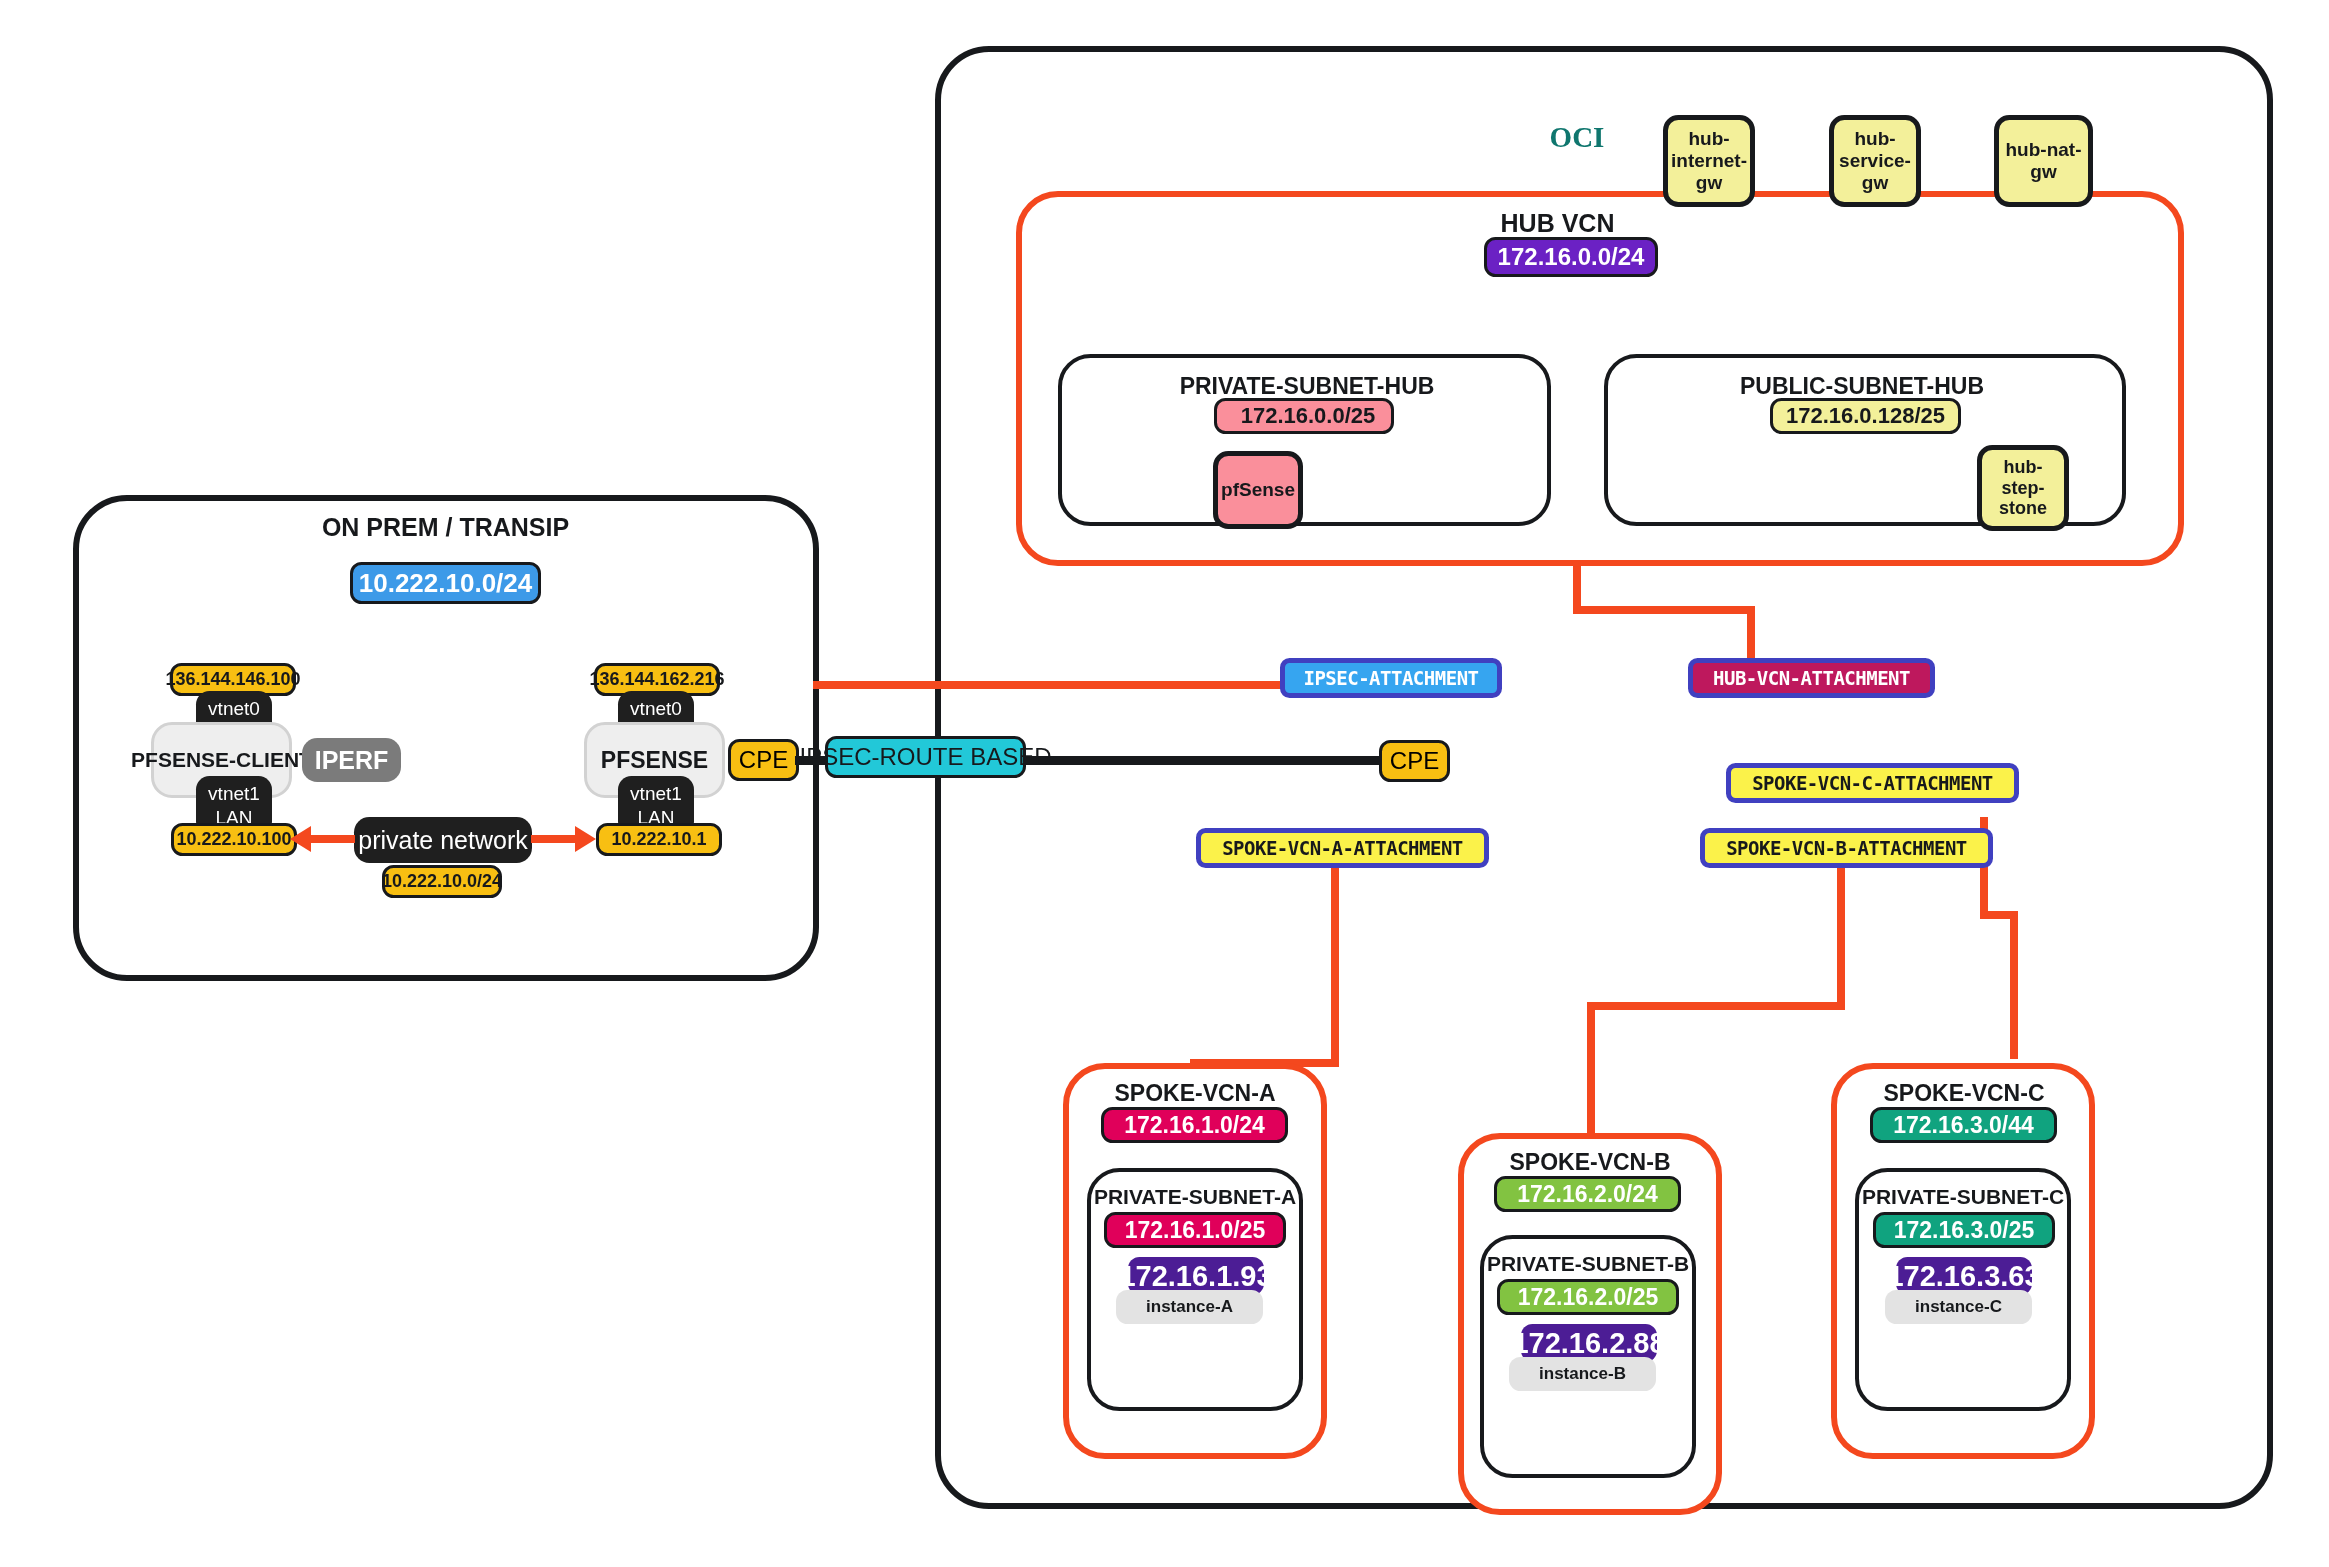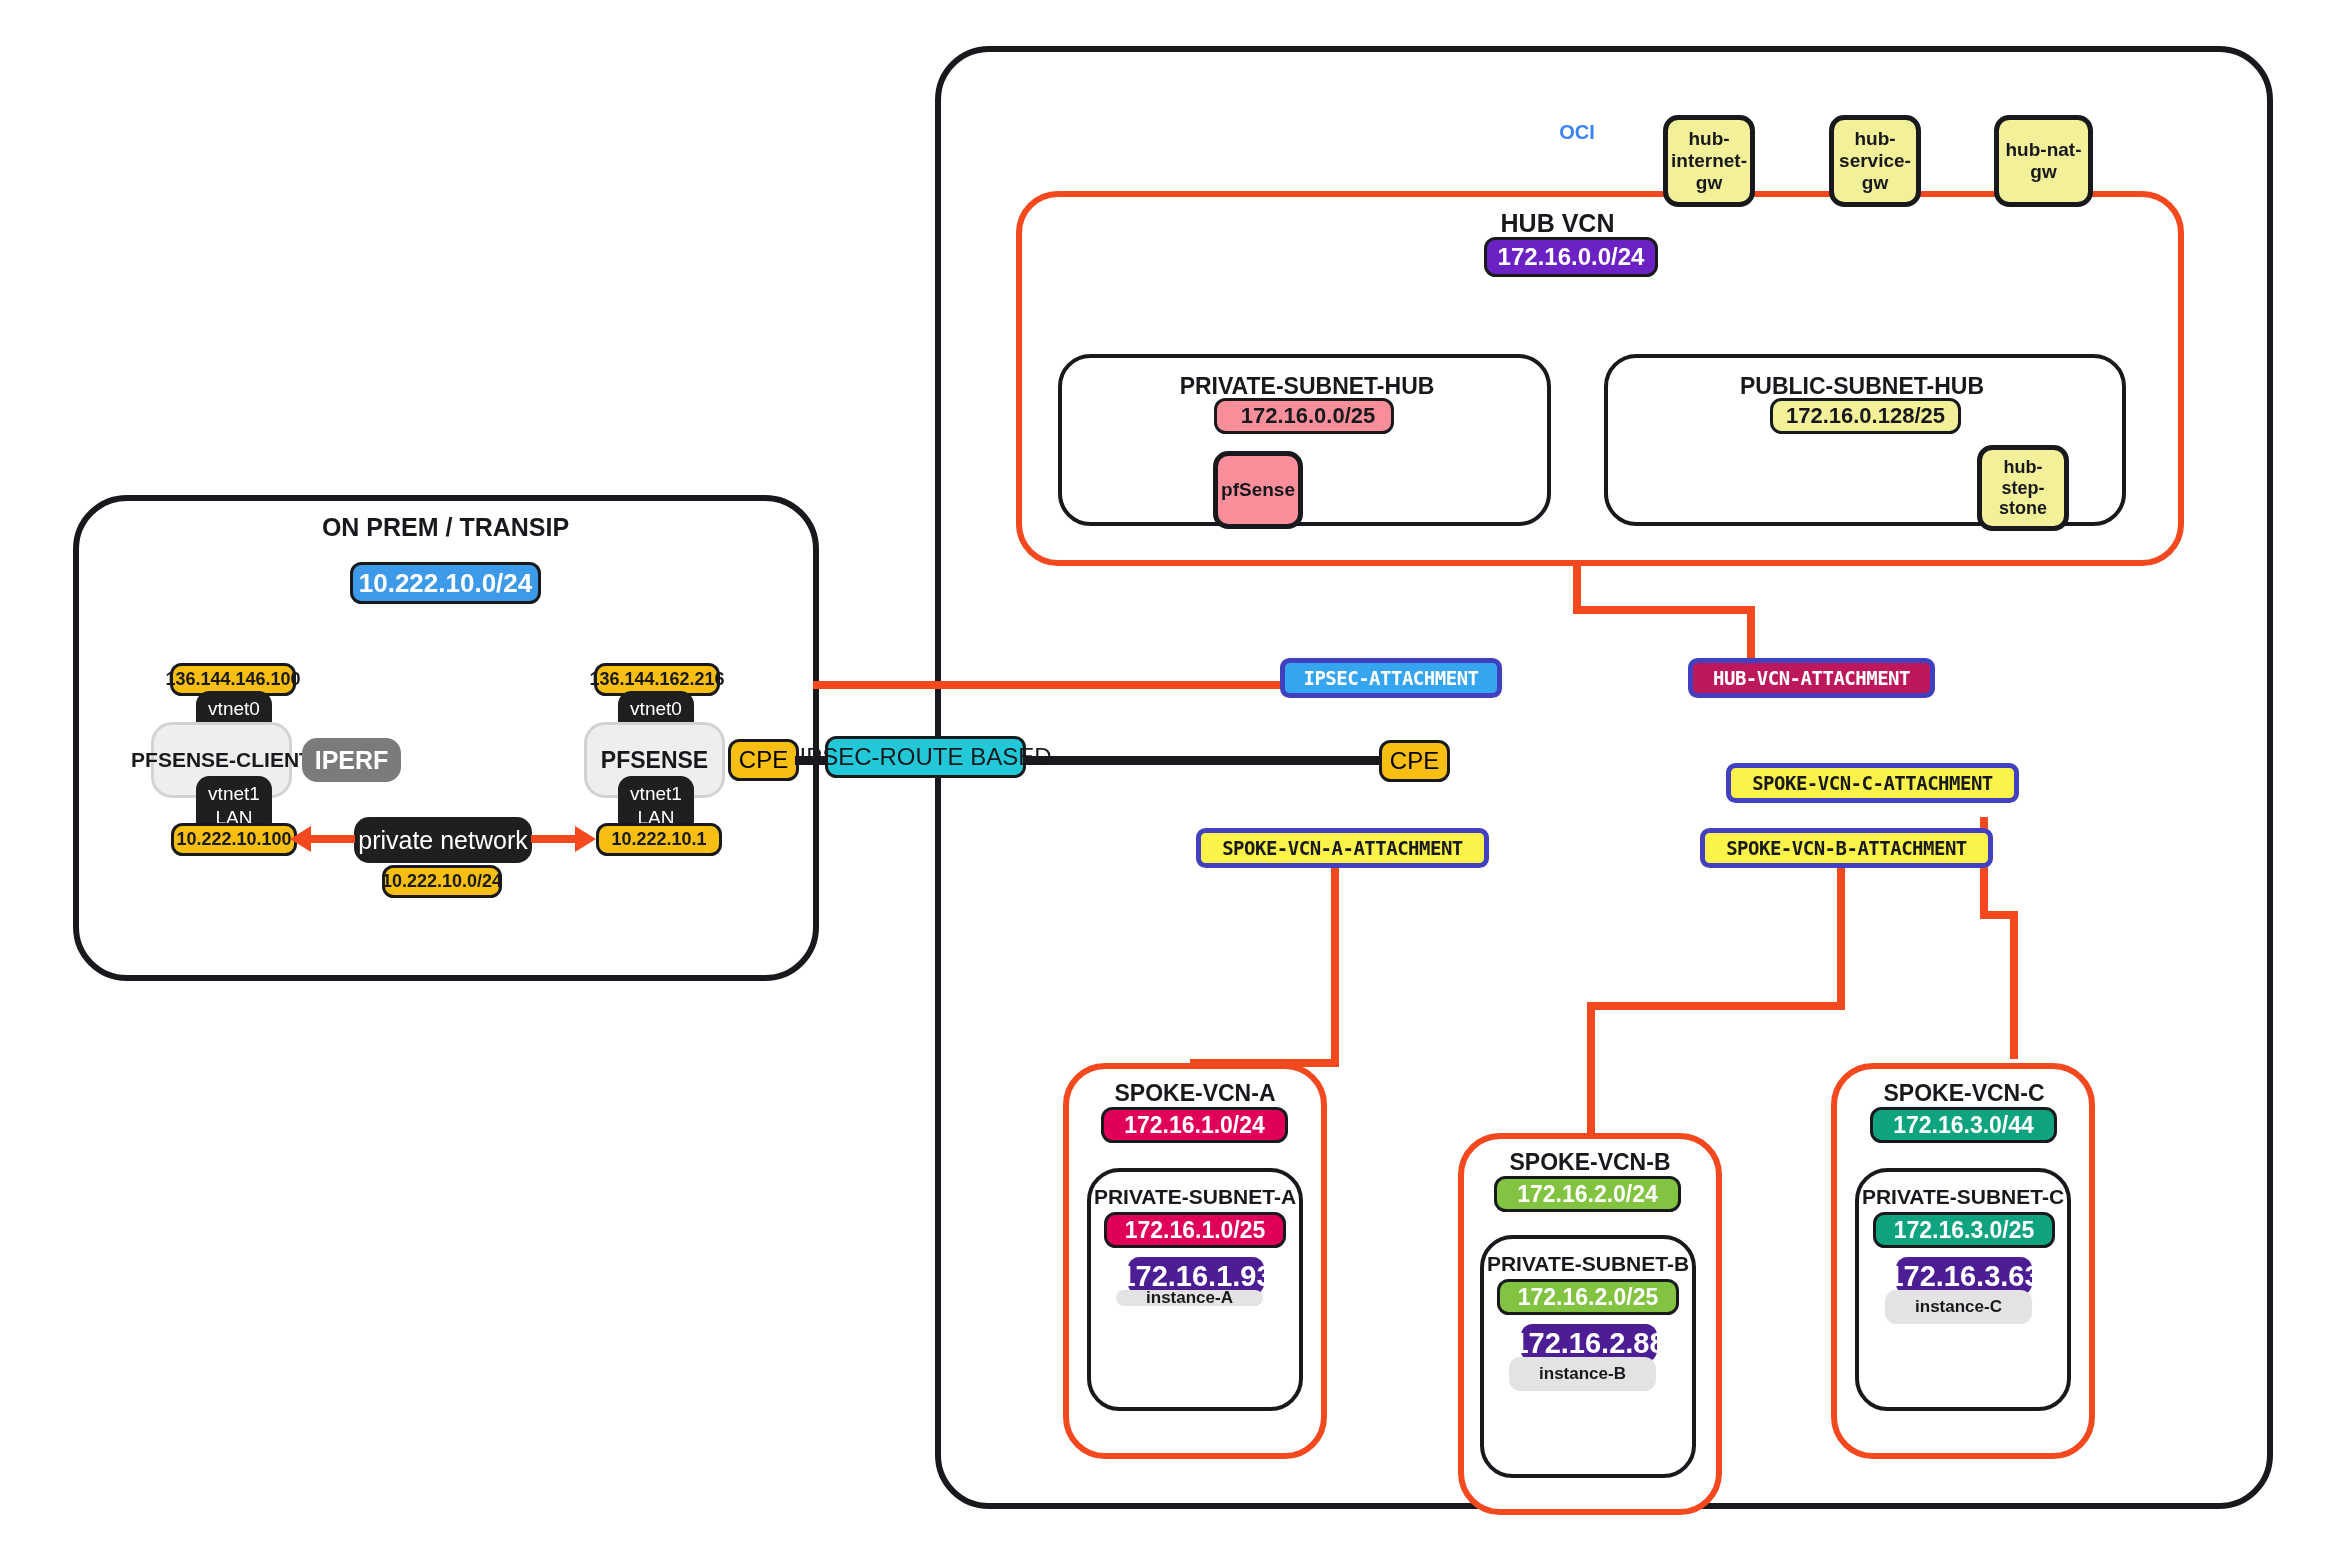--- a/index.html
+++ b/index.html
@@ -92,21 +92,21 @@
   .cyan{
     background:#22c8d8;color:#17191c;border:3.8px solid #17191c;border-radius:11.5px;
     display:flex;align-items:center;justify-content:center;
     font-weight:normal;font-size:24px;white-space:nowrap;
   }
   .cpe{
     background:#f8bf12;color:#000000;border:3.8px solid #17191c;border-radius:11.5px;
     display:flex;align-items:center;justify-content:center;
     font-size:24px;white-space:nowrap;
   }
-  .oci-label{font-weight:bold;font-size:20px;color:#3b82f6;}
+  .oci-label{font-weight:bold;font-size:29px;color:#0f766e;font-family:Liberation Serif, serif;}
 
   
   .ln-red{background:#f4481e;position:absolute;}
   .ln-black{background:#17191c;position:absolute;}
 </style>
 </head>
 <body>
 
 <div id="canvas">
 
@@ -221,21 +221,21 @@
   <div class="abs attach attach-yellow" style="left:1700px;top:828px;width:293px;height:40px;">SPOKE-VCN-B-ATTACHMENT</div>
 
   <div class="abs container-red" style="left:1063px;top:1063px;width:264px;height:396px;"></div>
   <div class="abs title t-24" style="left:1082px;top:1080px;width:226px;">SPOKE-VCN-A</div>
   <div class="abs pill pill-magenta" style="left:1101px;top:1107px;width:187px;height:36px;">172.16.1.0/24</div>
 
   <div class="abs subnet-box" style="left:1087px;top:1168px;width:216px;height:243px;"></div>
   <div class="abs title t-22" style="left:1090px;top:1185px;width:210px;">PRIVATE-SUBNET-A</div>
   <div class="abs pill pill-magenta" style="left:1104px;top:1212px;width:182px;height:36px;">172.16.1.0/25</div>
   <div class="abs pill pill-dark" style="left:1128px;top:1257px;width:136px;height:38px;border:none;">172.16.1.93</div>
-  <div class="abs pill pill-grey" style="left:1116px;top:1290px;width:147px;height:16px;border:none;">instance-A</div>
+  <div class="abs pill pill-grey" style="left:1116px;top:1290px;width:147px;height:34px;border:none;">instance-A</div>
 
   <div class="abs container-red" style="left:1458px;top:1133px;width:264px;height:382px;"></div>
   <div class="abs title t-24" style="left:1477px;top:1149px;width:226px;">SPOKE-VCN-B</div>
   <div class="abs pill pill-green" style="left:1494px;top:1176px;width:187px;height:36px;">172.16.2.0/24</div>
 
   <div class="abs subnet-box" style="left:1480px;top:1235px;width:216px;height:243px;"></div>
   <div class="abs title t-22" style="left:1483px;top:1252px;width:210px;">PRIVATE-SUBNET-B</div>
   <div class="abs pill pill-green" style="left:1497px;top:1279px;width:182px;height:36px;">172.16.2.0/25</div>
   <div class="abs pill pill-dark" style="left:1521px;top:1324px;width:136px;height:38px;border:none;">172.16.2.88</div>
   <div class="abs pill pill-grey" style="left:1509px;top:1357px;width:147px;height:34px;border:none;">instance-B</div>

